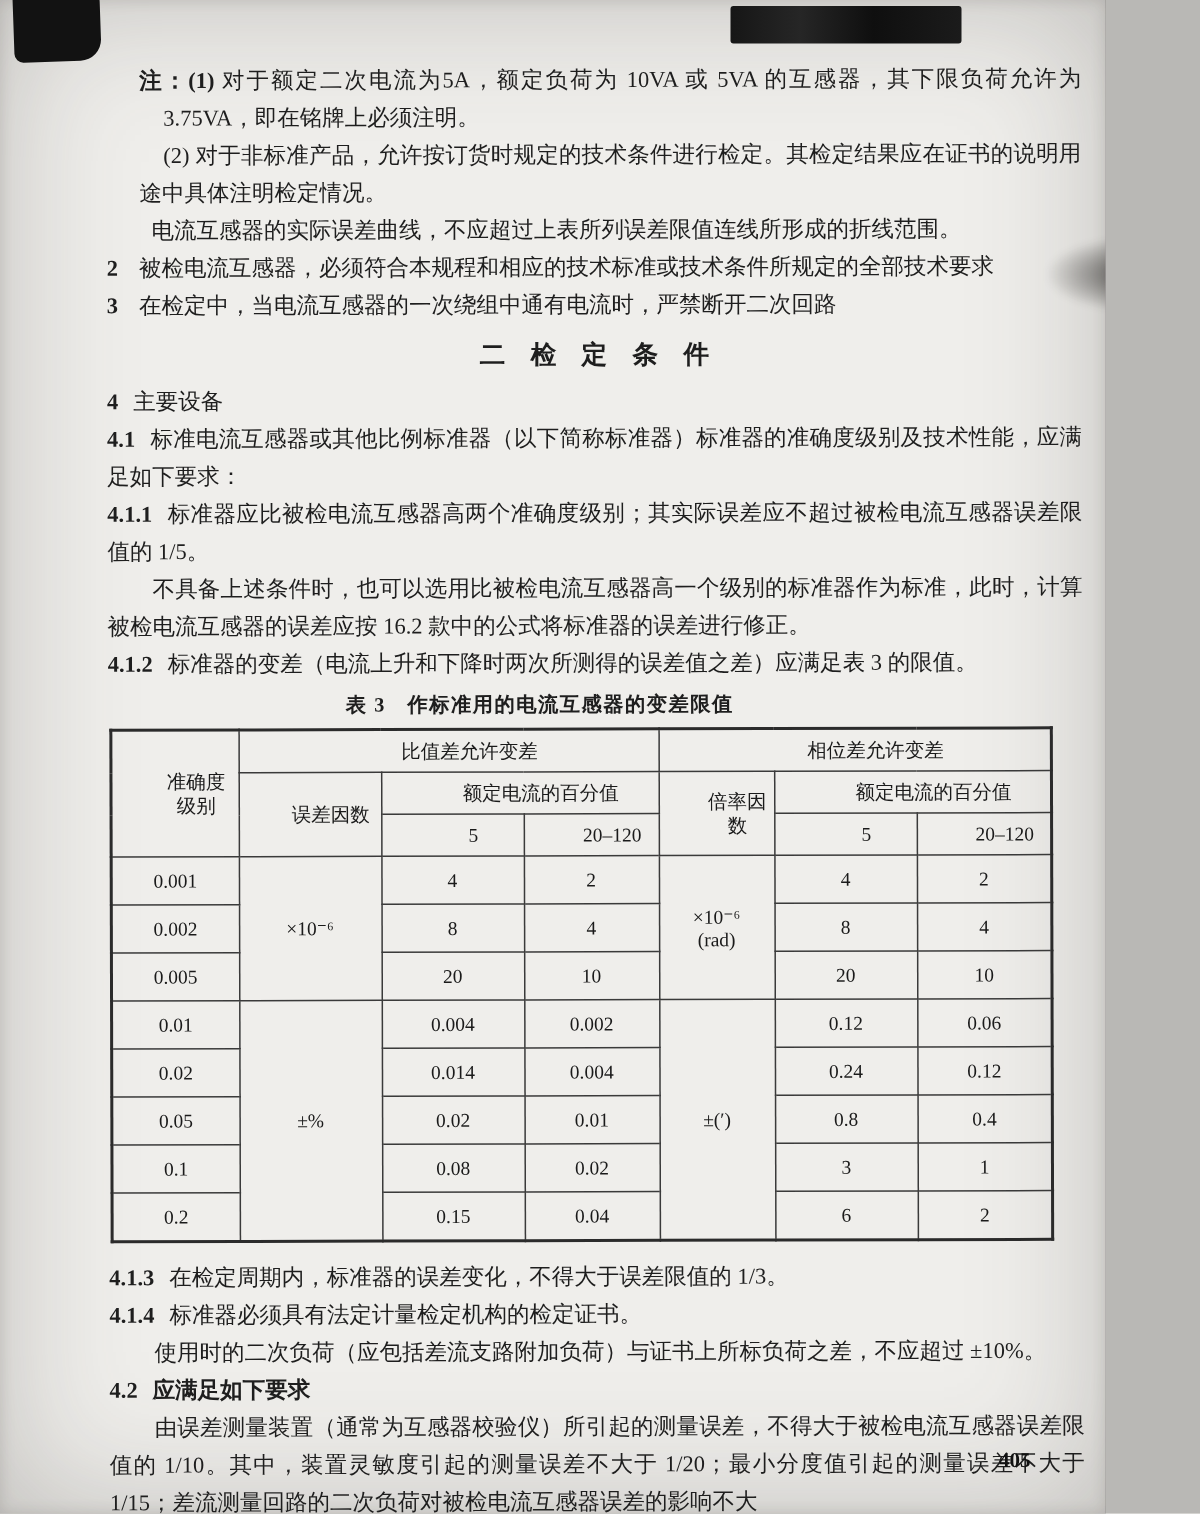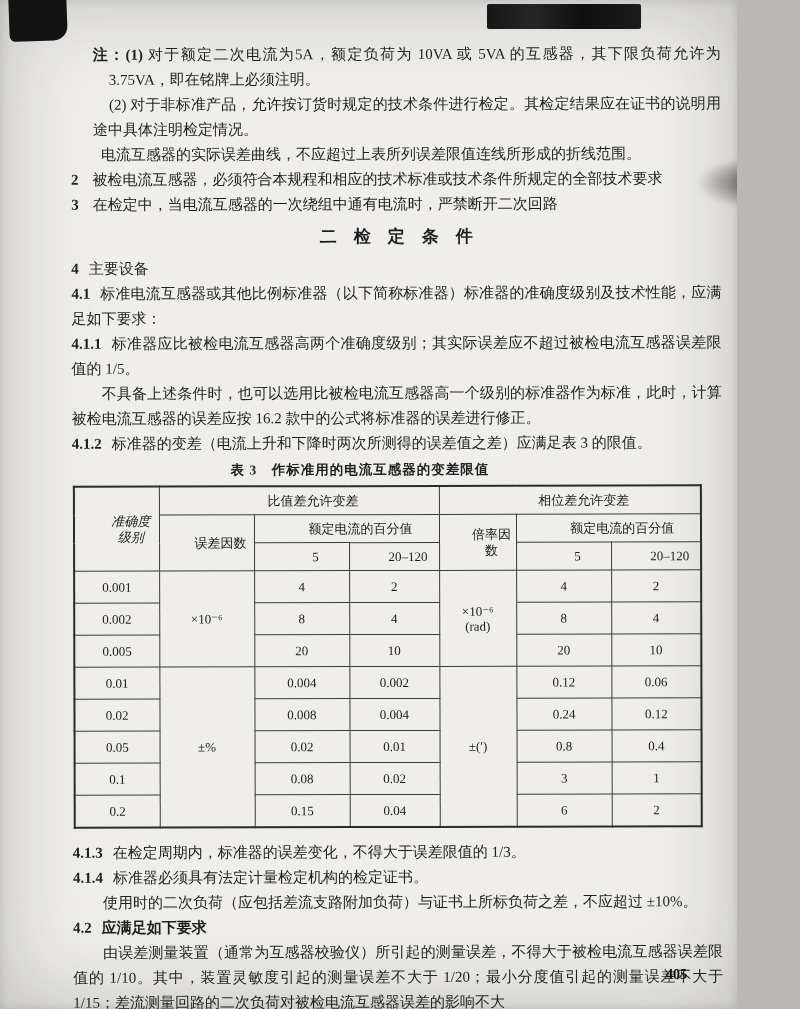--- a/index.html
+++ b/index.html
@@ -42,21 +42,21 @@
   .tbl-title { text-align: center; font-weight: bold; font-size: 13.5px;
                line-height: 22px; margin: 3px 74px 4px 0; letter-spacing: 1px; }
 
   table.t3 { border-collapse: collapse; table-layout: fixed; width: 627px;
              margin-left: 1px; font-size: 13px; line-height: 16px;
              color: #1a1a1a; border: 2px solid #2b2b2b; }
   .t3 td { border: 1px solid #3a3a3a; text-align: center; vertical-align: middle;
            padding: 1px 2px; }
   .t3 tr.h td { height: 25px; padding-left: 30px; }
   .t3 tr.r td { height: 29px; border-radius: 16px; }
-  .acc { white-space: pre-line; font-style: italic; }
+  .acc { white-space: pre-line; }
   .blk { display: block; line-height: 15px; }
 
   .after-table { margin-top: 12px; }
   .page-number { position: absolute; right: 50px; bottom: 26px;
                  font-weight: bold; font-size: 14px; color: #111; }
 </style>
 </head>
 <body>
 
 <div class="page">
@@ -159,21 +159,21 @@
           <td>0.004</td>
           <td>0.002</td>
           <td rowspan="5">
               <span class="blk">±(′)</span>
             </td>
           <td>0.12</td>
           <td>0.06</td>
         </tr>
         <tr class="r">
           <td>0.02</td>
-          <td>0.008</td>
+          <td>0.014</td>
           <td>0.004</td>
           <td>0.24</td>
           <td>0.12</td>
         </tr>
         <tr class="r">
           <td>0.05</td>
           <td>0.02</td>
           <td>0.01</td>
           <td>0.8</td>
           <td>0.4</td>

